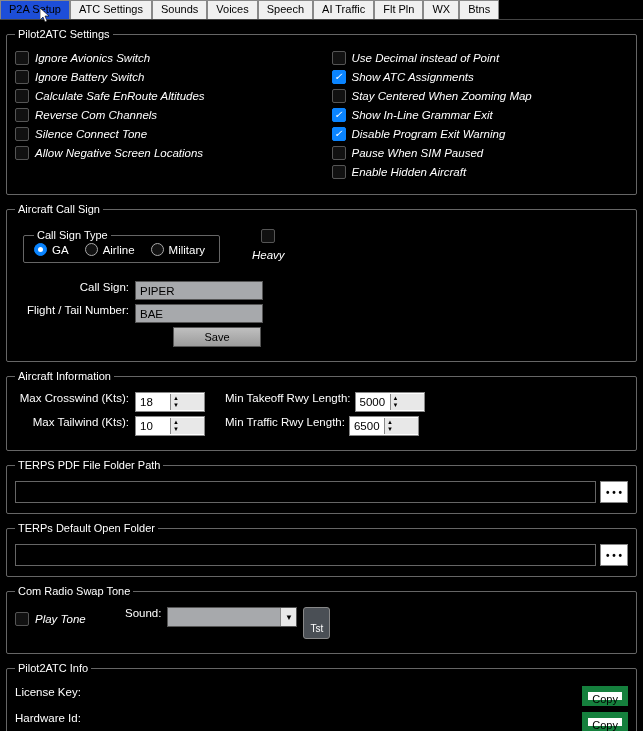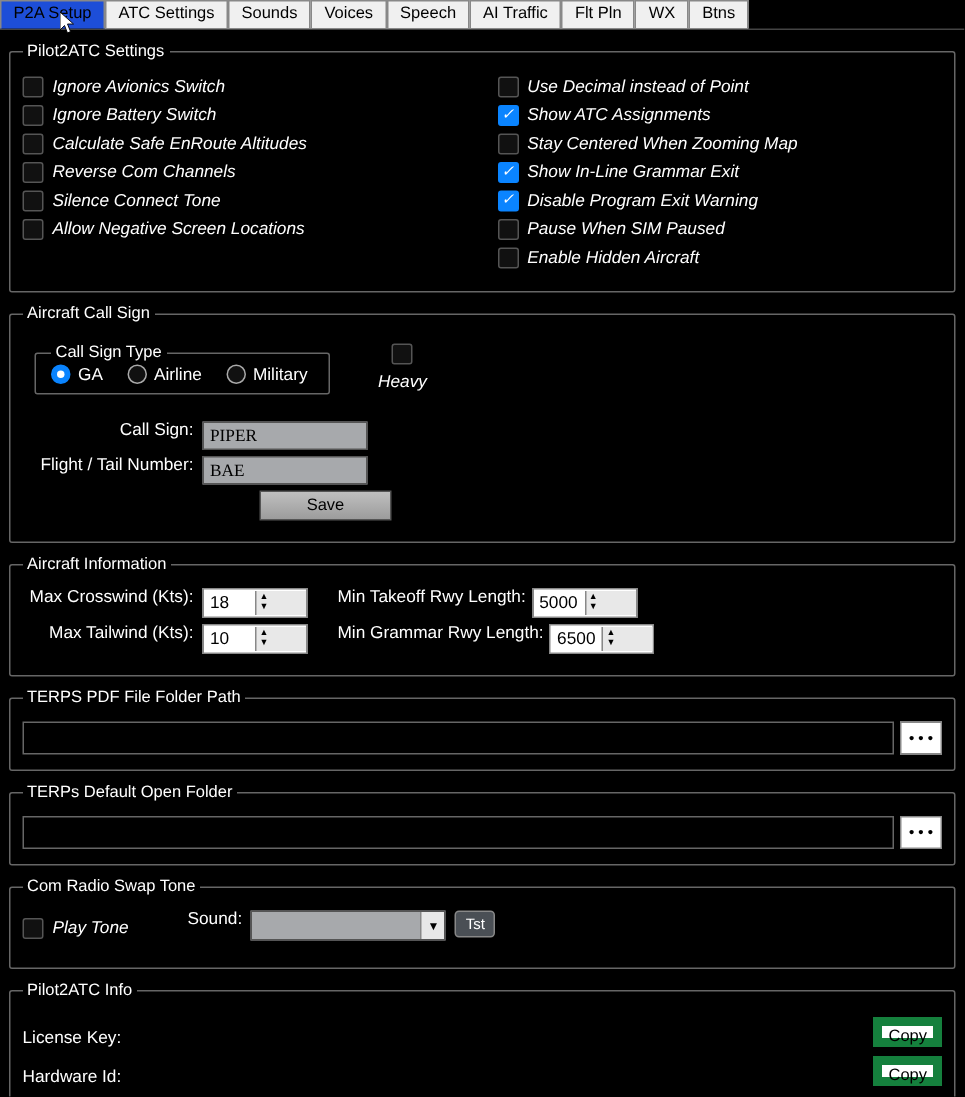--- a/index.html
+++ b/index.html
@@ -132,21 +132,21 @@
     padding-right: 6px;
   }
   .txt {
     background: #a7a9ac;
     border: 1px solid #555;
     color: #000;
     height: 19px;
     padding: 0 4px;
     font-size: 11.5px;
   }
-  .txt.wide { width: 110px; font-family: Liberation Serif, serif; }
+  .txt.wide { width: 128px; }
   .spin {
     display: inline-flex;
     align-items: center;
     background: #fff;
     color: #000;
     border: 1px solid #888;
     height: 20px;
     font-size: 11.5px;
   }
   .spin span { padding: 0 4px; min-width: 34px; display:inline-block;}
@@ -213,27 +213,27 @@
     justify-content: center;
     font-size: 8px;
     color:#000;
     margin-left: auto;
   }
   .tst {
     background: #4a4f55;
     border: 1px solid #888;
     border-radius: 3px;
     font-size: 10px;
-    padding: 1px 6px;
+    padding: 15px 6px;
     color: #fff;
     height: 18px;
   }
   .info-row {
     display: flex;
-    align-items: flex-end;
+    align-items: flex-start;
     margin: 6px 0;
   }
   .info-label { width: 100px; font-size: 11.5px;}
   .cursor {
     position: absolute;
     top: 8px; left: 40px;
     width: 12px; height: 16px;
     z-index: 50;
     pointer-events:none;
   }
@@ -375,21 +375,21 @@
           <span class="arrows">▲<br>▼</span>
         </div>
     </div>
     <div class="row">
       <div class="label-r">Max Tailwind (Kts):</div>
       <div class="spin">
           <span>10</span>
           <span class="arrows">▲<br>▼</span>
         </div>
       <div style="width:20px;"></div>
-      <div style="text-align:right;font-size:11.5px;padding-right:4px;">Min Grammar Rwy Length:</div>
+      <div style="text-align:right;font-size:11.5px;padding-right:4px;">Min Traffic Rwy Length:</div>
       <div class="spin">
           <span>6500</span>
           <span class="arrows">▲<br>▼</span>
         </div>
     </div>
   </fieldset>
 
   <fieldset>
     <legend>TERPS PDF File Folder Path</legend>
     <div class="path-row">

